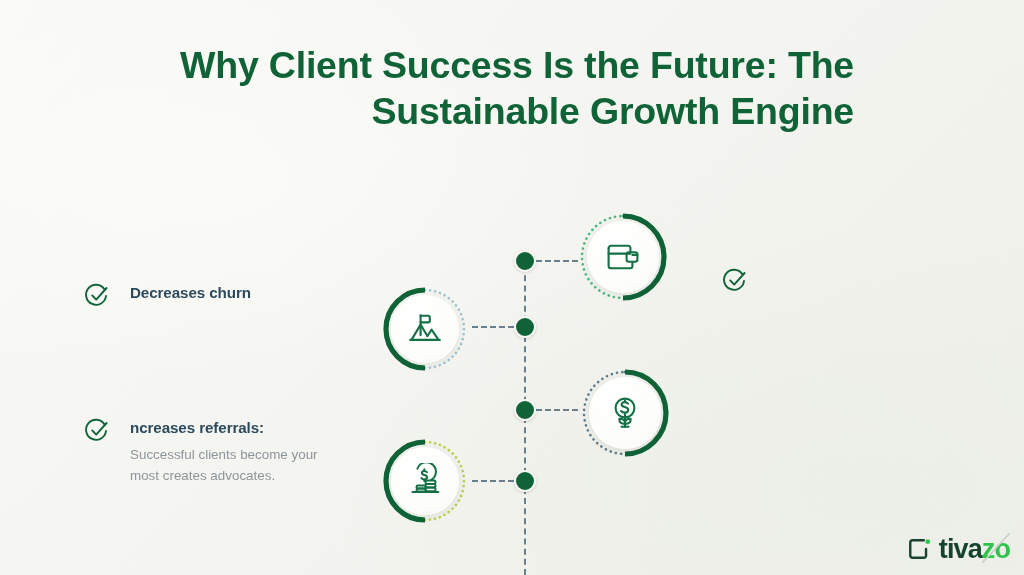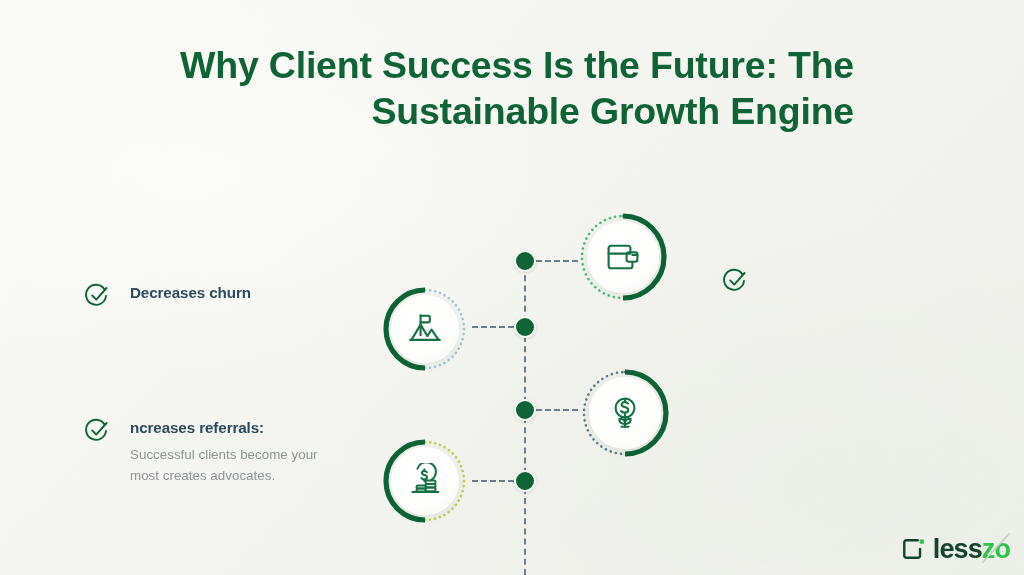--- a/index.html
+++ b/index.html
@@ -261,20 +261,20 @@
       </g>
     </svg>
   </div>
 
   <div id="logo">
     <svg class="mark" viewBox="0 0 26 26">
       <path d="M17.5 3.4H5.6A2.2 2.2 0 0 0 3.4 5.6v13.8a2.2 2.2 0 0 0 2.2 2.2h12a2.2 2.2 0 0 0 2.2-2.2v-7" fill="none" stroke="#16432c" stroke-width="2.5" stroke-linecap="round" stroke-linejoin="round"></path>
       <rect x="19.4" y="2.6" width="4.4" height="4.4" rx="1" fill="#2cc44a"></rect>
     </svg>
     <div class="word">
-      <span class="a">less</span><span class="b">zo</span>
+      <span class="a">tiva</span><span class="b">zo</span>
     </div>
     <svg class="slash" viewBox="0 0 34 34">
       <path d="M4 31 L30 3" fill="none" stroke="#c9cfc6" stroke-width="1.8" stroke-linecap="round"></path>
     </svg>
   </div>
 
 </div>
 
 </body></html>

